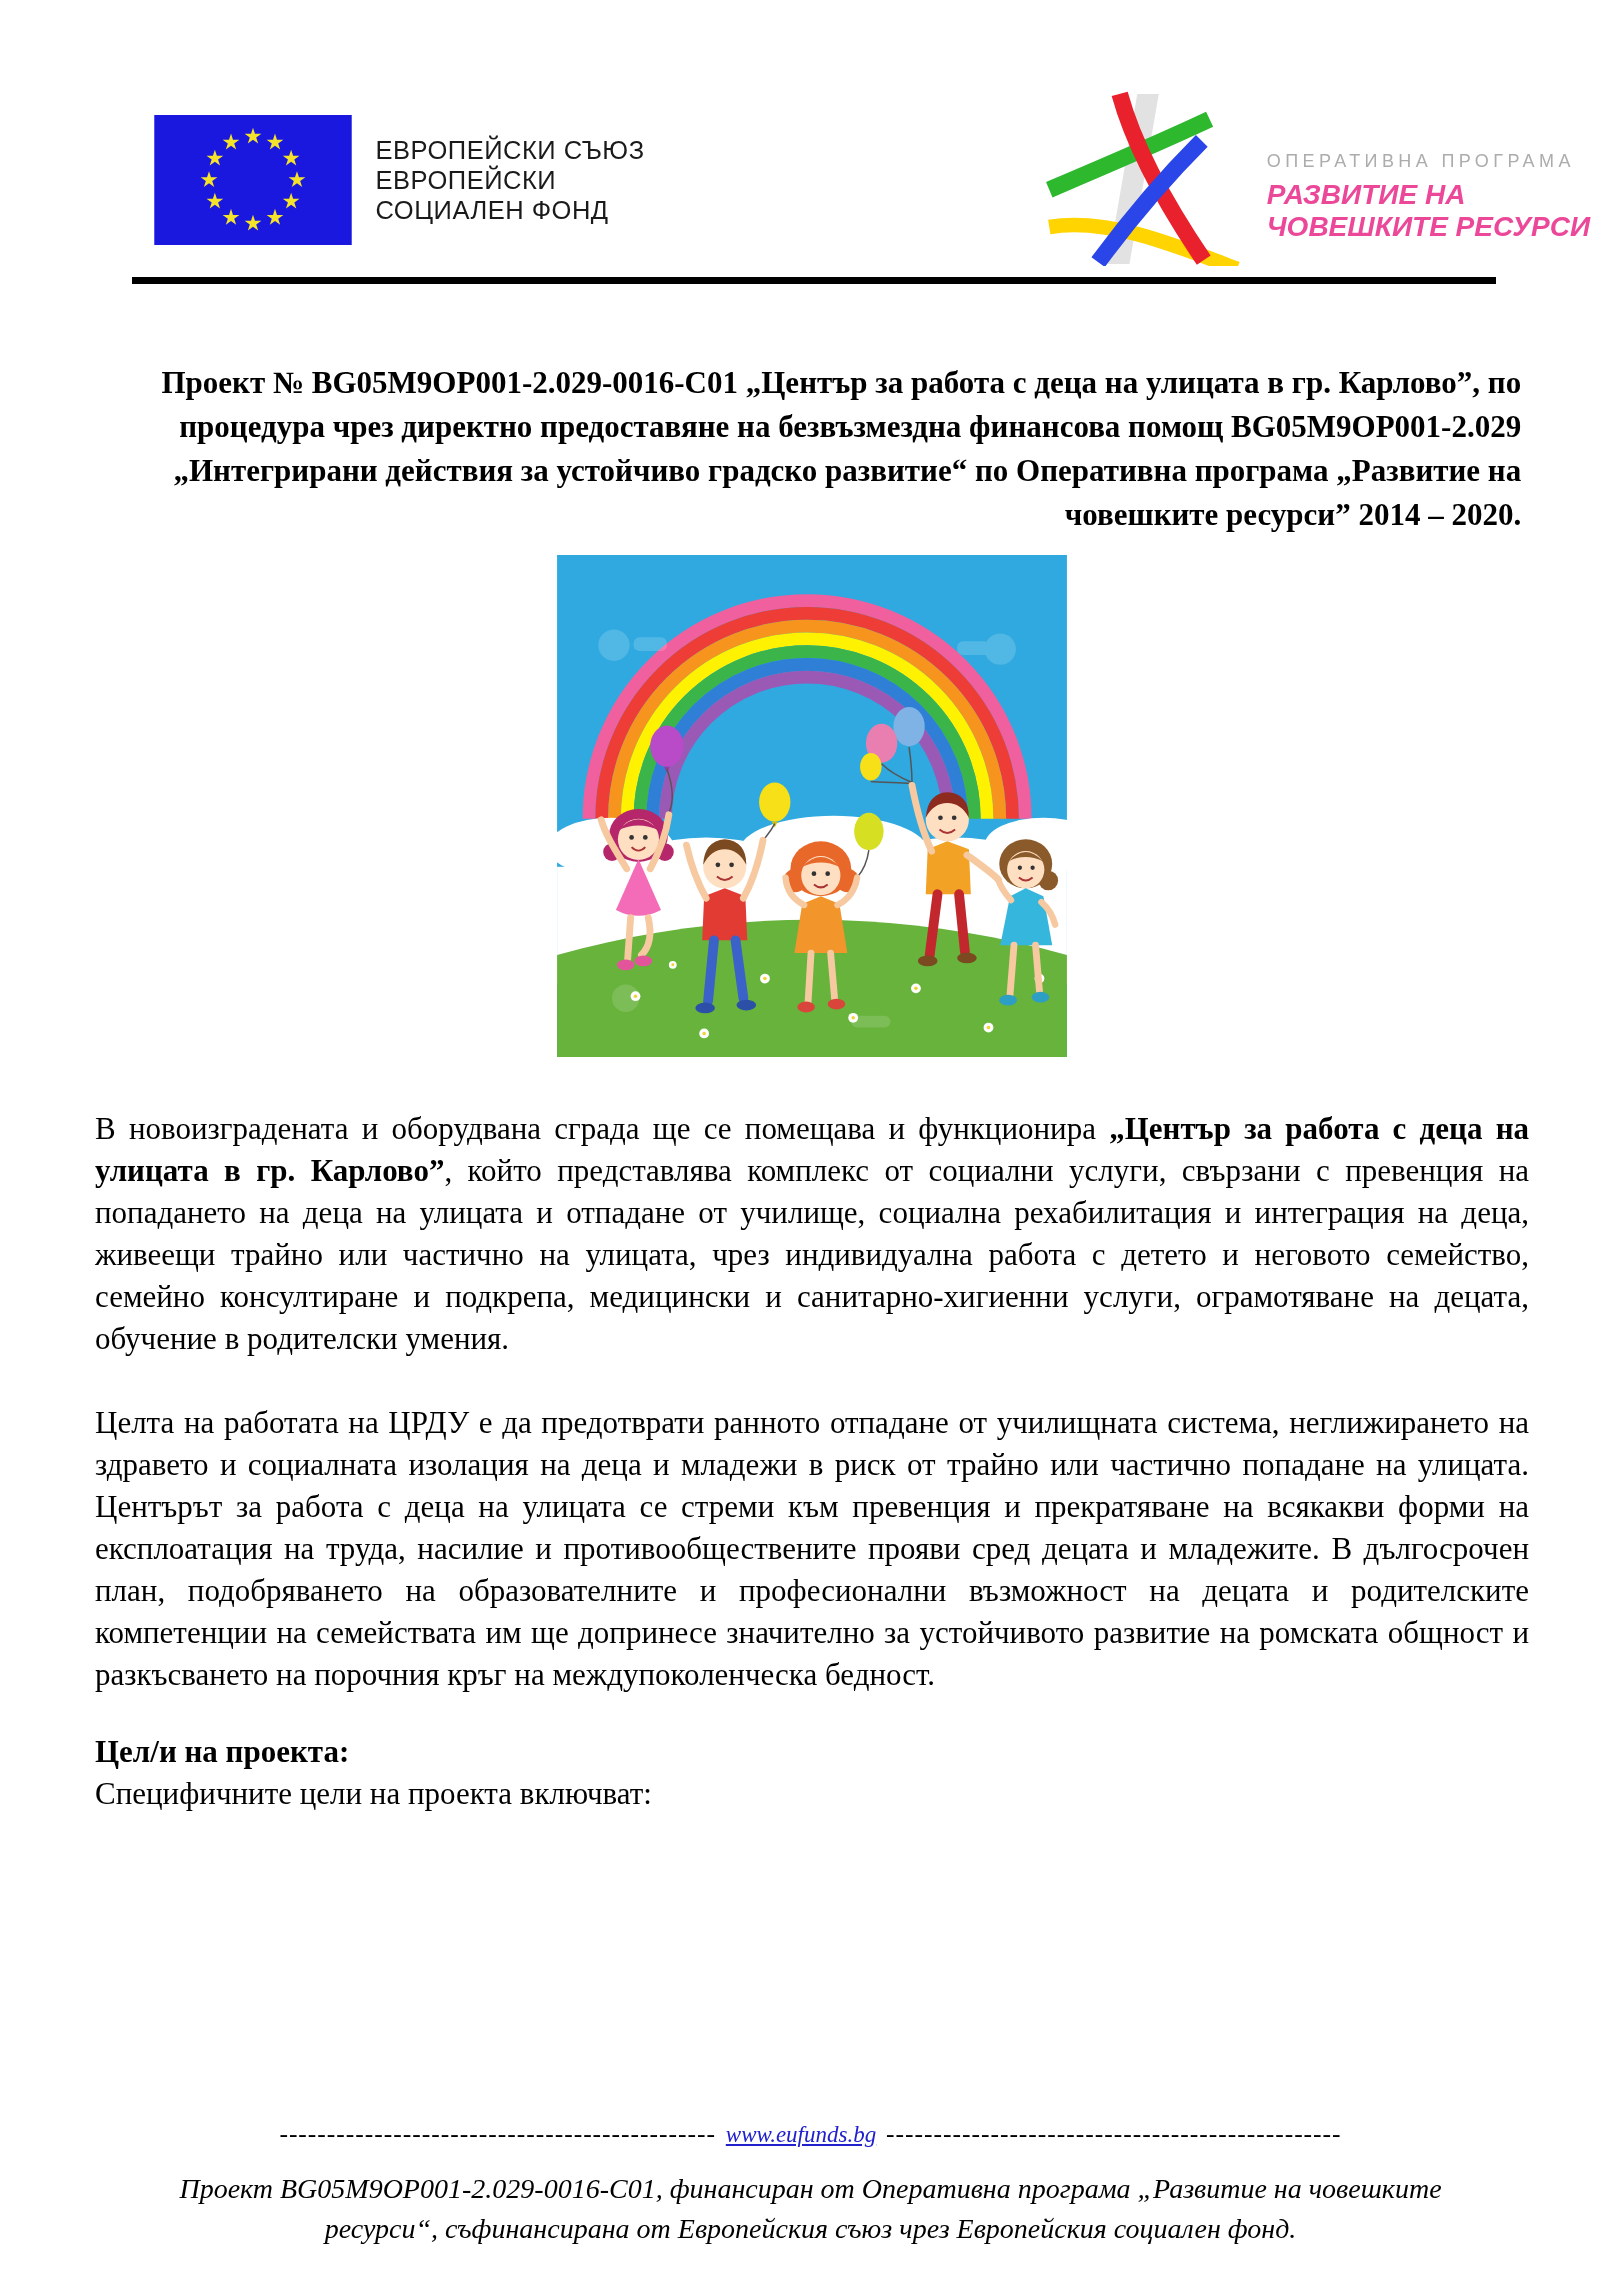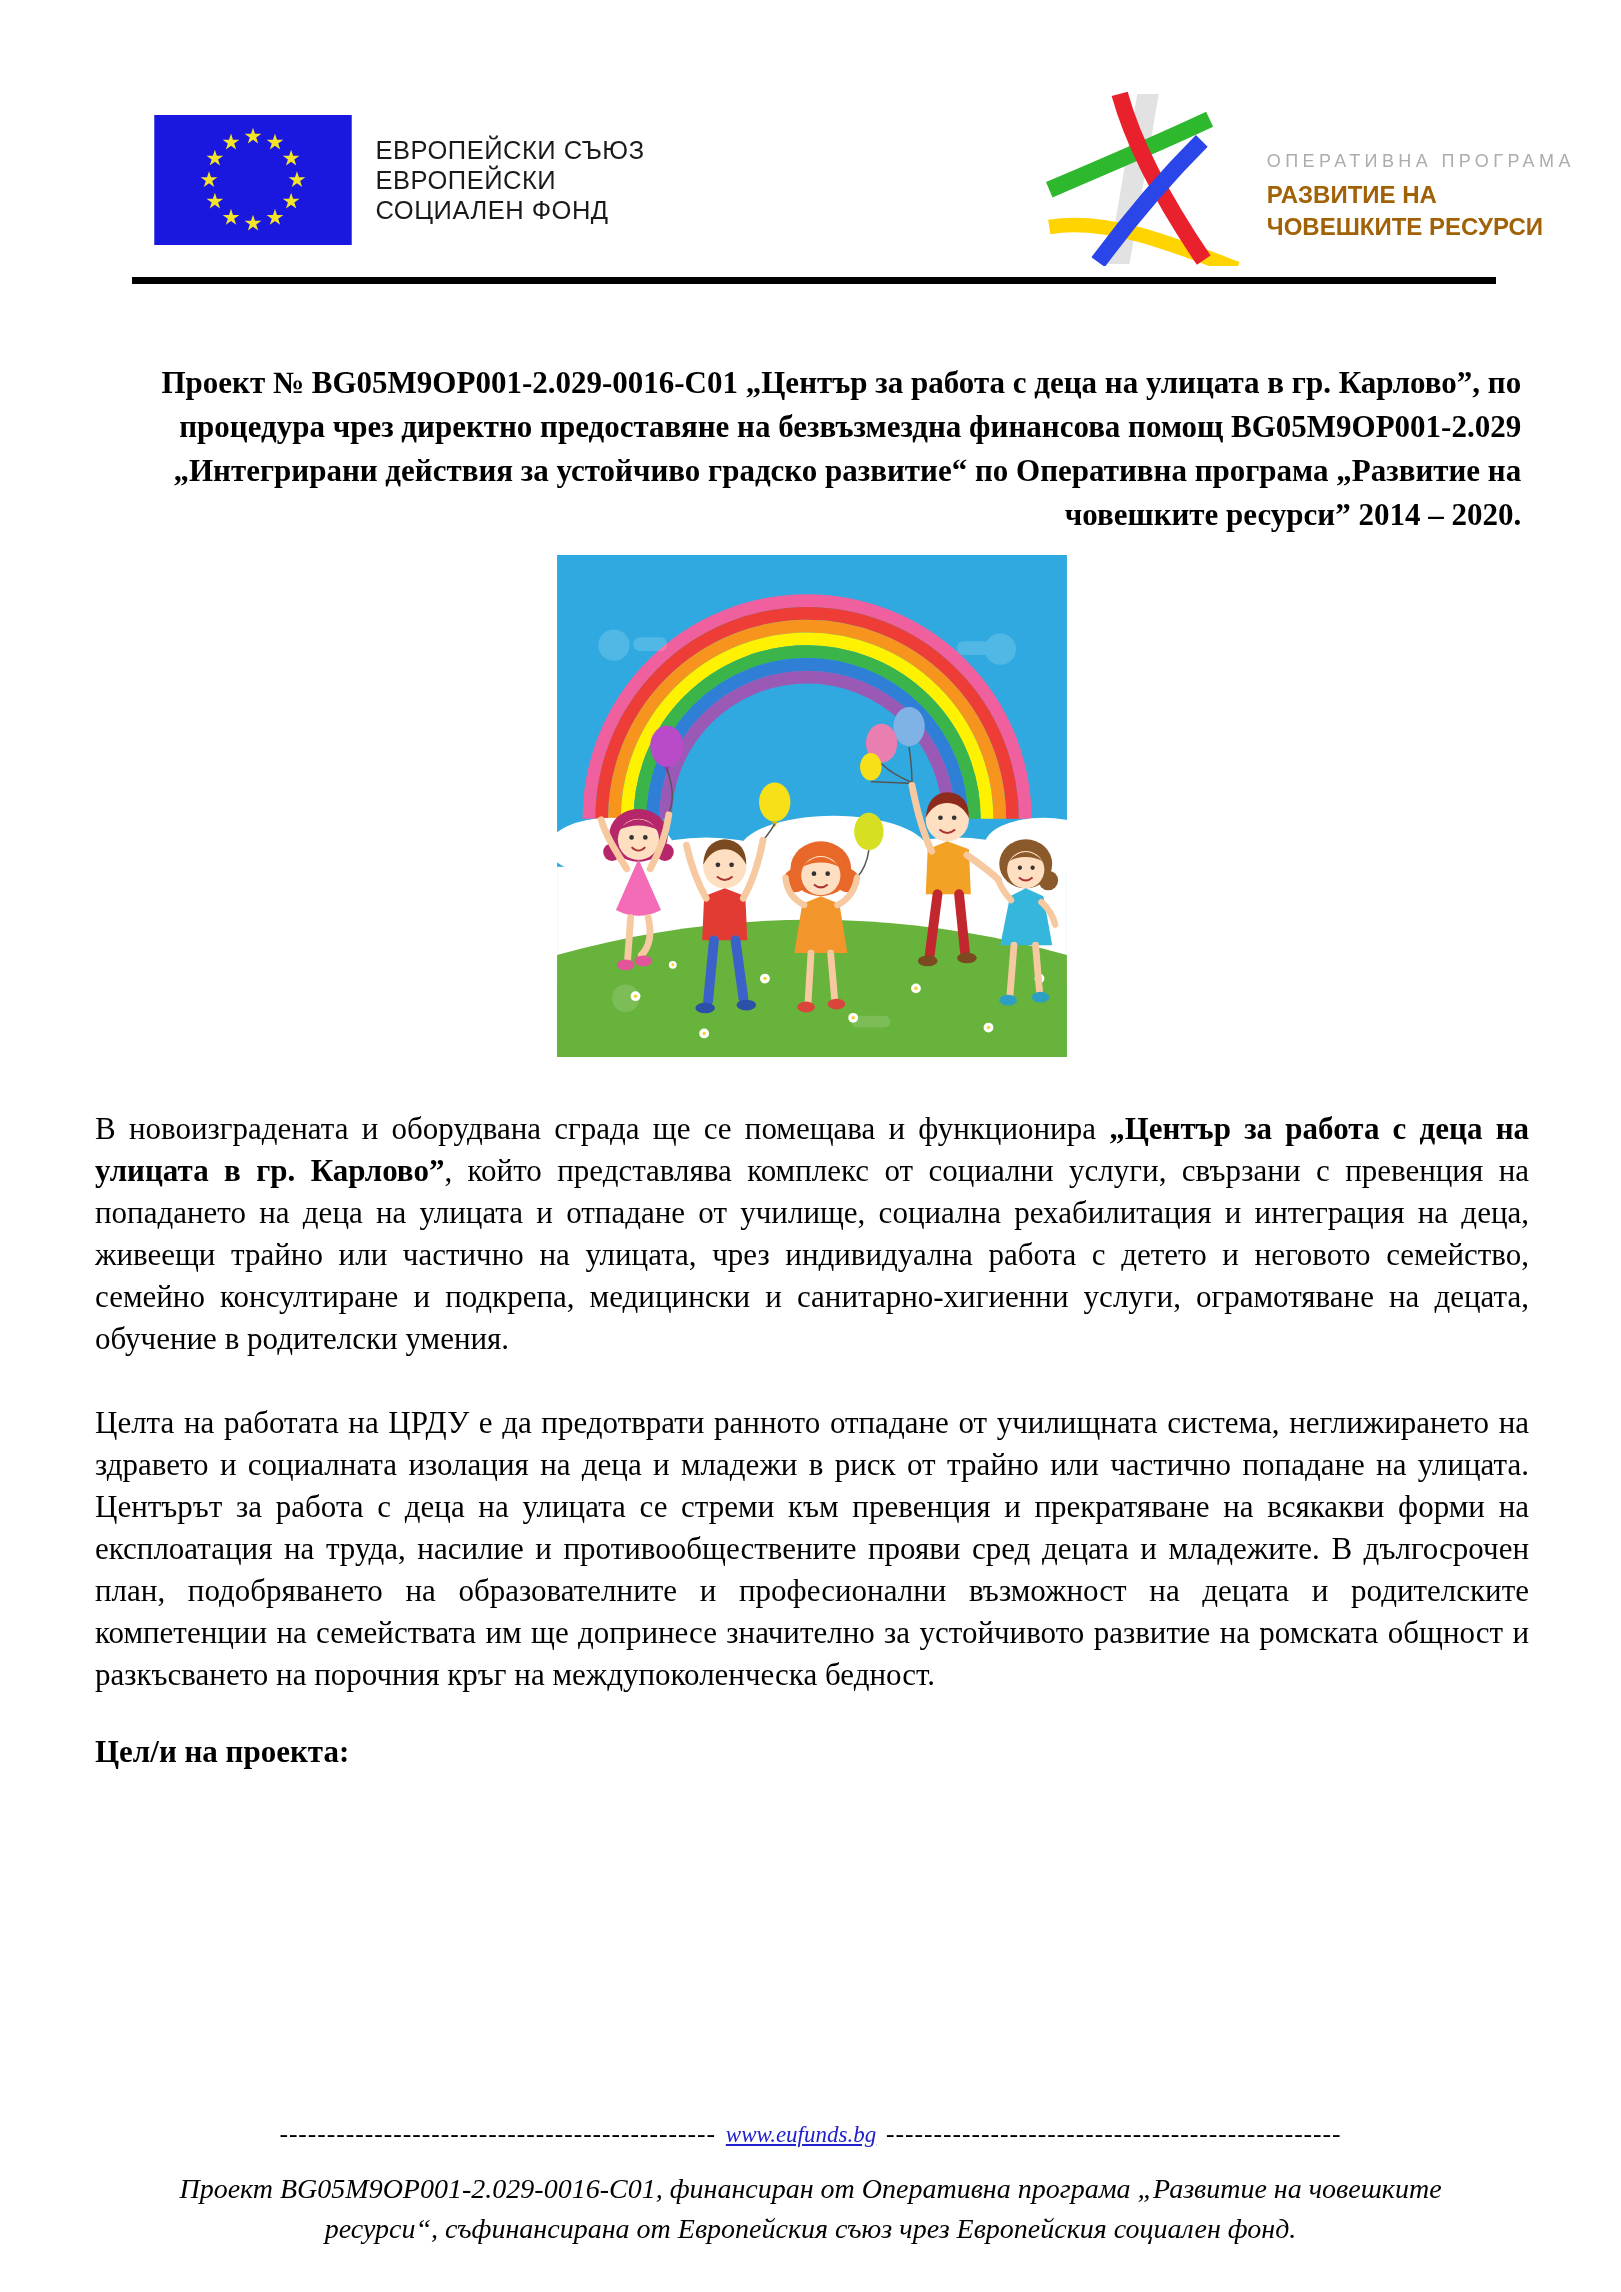--- a/index.html
+++ b/index.html
@@ -18,21 +18,21 @@
   .eu-text {
     margin-left:23.5px;
     font-family:"Liberation Sans", sans-serif;
     font-size:25.5px; line-height:30px; color:#1a1a1a;
     letter-spacing:0.5px;
   }
   .op-logo { position:absolute; top:90px; left:1041px; display:flex; }
   .op-ribbons { display:block; }
   .op-text { margin-top:61px; margin-left:9.8px; font-family:"Liberation Sans", sans-serif; }
   .op-small { font-size:18px; letter-spacing:4.4px; color:#acacac; margin-bottom:6.9px; white-space:nowrap; }
-  .op-big { font-size:24px; line-height:32px; font-weight:bold; color:#a16207; white-space:nowrap; }
+  .op-big { font-size:28px; line-height:32px; font-weight:bold; color:#ec4899; white-space:nowrap;font-style:italic; }
   .rule { position:absolute; top:277px; left:132px; width:1364px; height:6.9px; background:#000; }
   
   .content { position:absolute; top:361px; left:95px; width:1434px; }
   .title {
     text-align:right; font-weight:bold;
     font-size:31px; line-height:44px;
     margin:0 7.8px;
   }
   .illustration { display:block; width:510px; margin:17.6px auto 0; }
   .body { font-size:31px; line-height:42px; }
@@ -258,20 +258,21 @@
       </svg>
     </figure>
 
     <p class="body just p1"><span>В новоизградената и оборудвана сграда ще се помещава и функционира </span><strong>„Център за работа с деца на улицата в гр. Карлово”</strong><span>, който представлява комплекс от социални услуги, свързани с превенция на попадането на деца на улицата и отпадане от училище, социална рехабилитация и интеграция на деца, живеещи трайно или частично на улицата, чрез индивидуална работа с детето и неговото семейство, семейно консултиране и подкрепа, медицински и санитарно-хигиенни услуги, ограмотяване на децата, обучение в родителски умения.</span></p>
 
     <p class="body just p2">Целта на работата на ЦРДУ е да предотврати ранното отпадане от училищната система, неглижирането на здравето и социалната изолация на деца и младежи в риск от трайно или частично попадане на улицата. Центърът за работа с деца на улицата се стреми към превенция и прекратяване на всякакви форми на експлоатация на труда, насилие и противообществените прояви сред децата и младежите. В дългосрочен план, подобряването на образователните и професионални възможност на децата и родителските компетенции на семействата им ще допринесе значително за устойчивото развитие на ромската общност и разкъсването на порочния кръг на междупоколенческа бедност.</p>
 
     <p class="goals-heading">Цел/и на проекта:</p>
 
 
+    <p class="body">Специфичните цели на проекта включват:</p>
 
   </div>
 
   <div class="footer">
     <div class="eufunds-line"><span class="dashes">----------------------------------------------</span><a href="#" class="eufunds-link">www.eufunds.bg</a><span class="dashes">------------------------------------------------</span></div>
     <div class="credit">
       <div>Проект  BG05M9OP001-2.029-0016-C01, финансиран от Оперативна програма „Развитие на човешките</div>
       <div>ресурси“, съфинансирана от Европейския съюз чрез Европейския социален фонд.</div>
     </div>
   </div>

